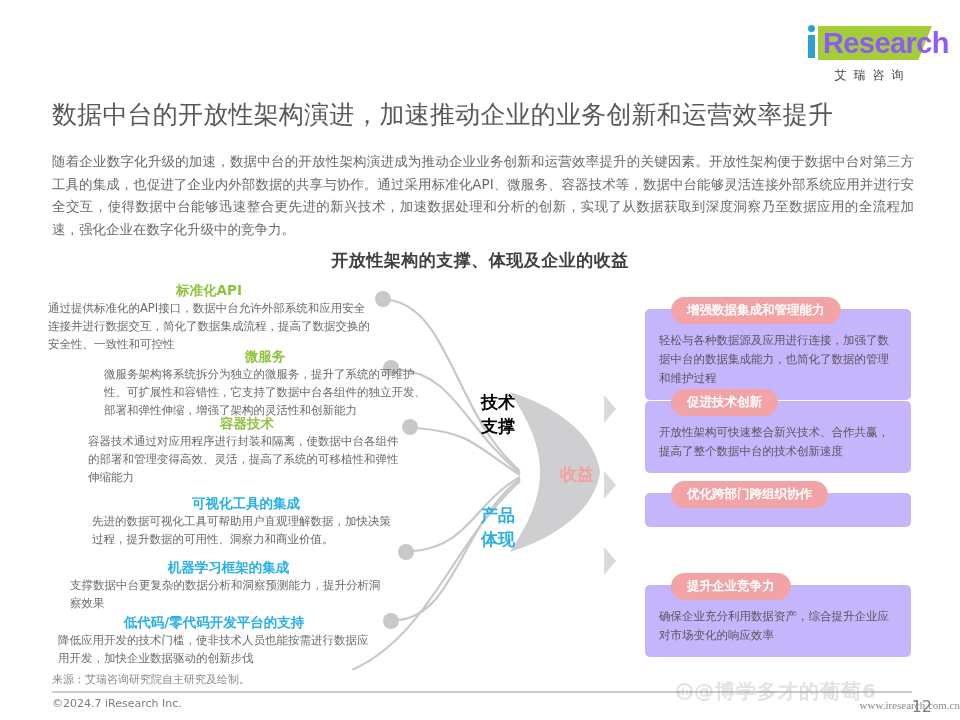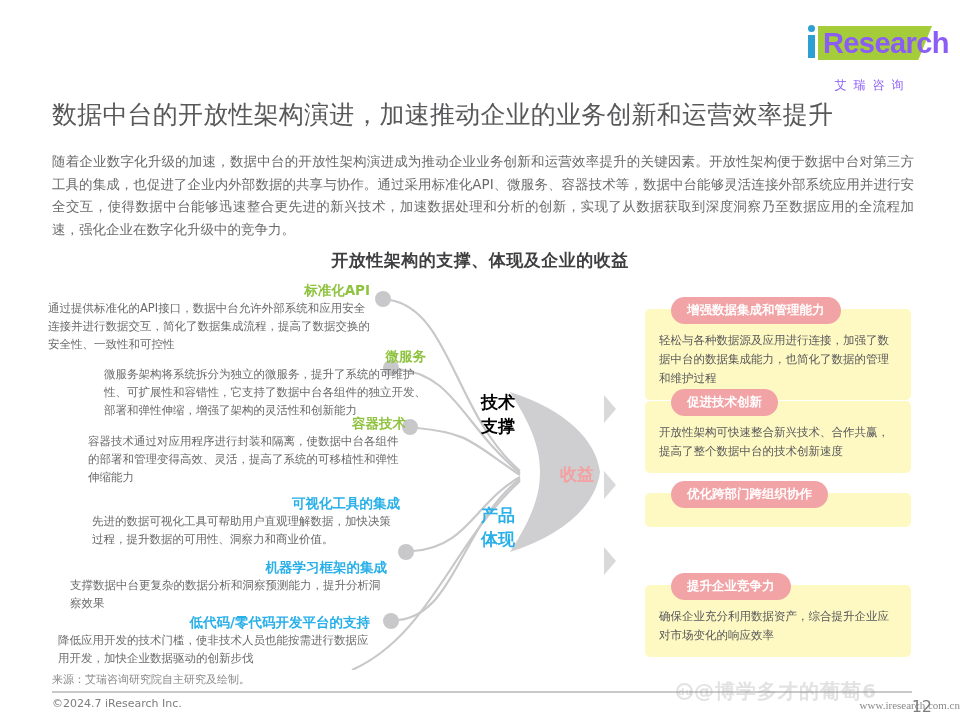--- a/index.html
+++ b/index.html
@@ -33,21 +33,21 @@
   .logo-i-stem {
     position: absolute; left: 4px; top: 13px;
     width: 7px; height: 23px; background: #2e9fd4;
   }
   .logo-word {
     position: absolute; left: 19px; top: 6px;
     font-size: 29px; font-weight: bold; color: #8b5cf6;
     letter-spacing: -0.6px; line-height: 30px;
   }
   .logo-cn {
-    margin-top: 13px; font-size: 12px; color: #8b5cf6;
+    margin-top: 3px; font-size: 12px; color: #404040;
     letter-spacing: 7px; text-indent: 7px;
   }
 
   .title {
     position: absolute; left: 52px; top: 33px;
     font-size: 40px; color: #8fc33f; letter-spacing: 1px;
     font-family: "DejaVu Sans", sans-serif;
   }
   .subtitle {
     position: absolute; left: 52px; top: 98px;
@@ -67,21 +67,21 @@
     text-align: center; font-size: 17px; font-weight: bold;
     color: #3f3f41; letter-spacing: 0.5px;
     font-family: "DejaVu Sans", sans-serif;
   }
   .canvas { position: absolute; left: 0; top: 275px; width: 960px; height: 395px; }
   .canvas svg { position: absolute; left: 0; top: 0; }
 
   
   .litem { position: absolute; }
   .litem .lhead {
-    font-size: 13.5px; font-weight: bold; text-align: right;
+    font-size: 13.5px; font-weight: bold; text-align: center;
     line-height: 18px; font-family: "DejaVu Sans", sans-serif;
   }
   .litem .lbody {
     font-size: 11.5px; line-height: 18px; color: #6a6a6c;
     text-align: left; font-family: "DejaVu Sans", sans-serif;
   }
   .hgreen { color: #8fc33f; }
   .hblue  { color: #2ab0e8; }
 
   
@@ -89,21 +89,21 @@
     position: absolute; font-size: 17px; font-weight: bold;
     line-height: 24px; font-family: "DejaVu Sans", sans-serif;
   }
   .clabel.tech { color: #000000; }
   .clabel.prod { color: #2ab0e8; }
   .clabel.gain { color: #f4a0a0; }
 
   
   .rcard {
     position: absolute; width: 266px;
-    background: #fef9c3; border-radius: 5px;
+    background: #c4b5fd; border-radius: 5px;
     padding: 22px 14px 12px 14px;
   }
   .rcard .rtag {
     position: absolute; left: 26px; top: -12px;
     background: #f2a3a6; color: #ffffff;
     font-size: 12.5px; font-weight: bold;
     padding: 5px 16px; border-radius: 14px;
     white-space: nowrap; font-family: "DejaVu Sans", sans-serif;
   }
   .rcard .rbody {

